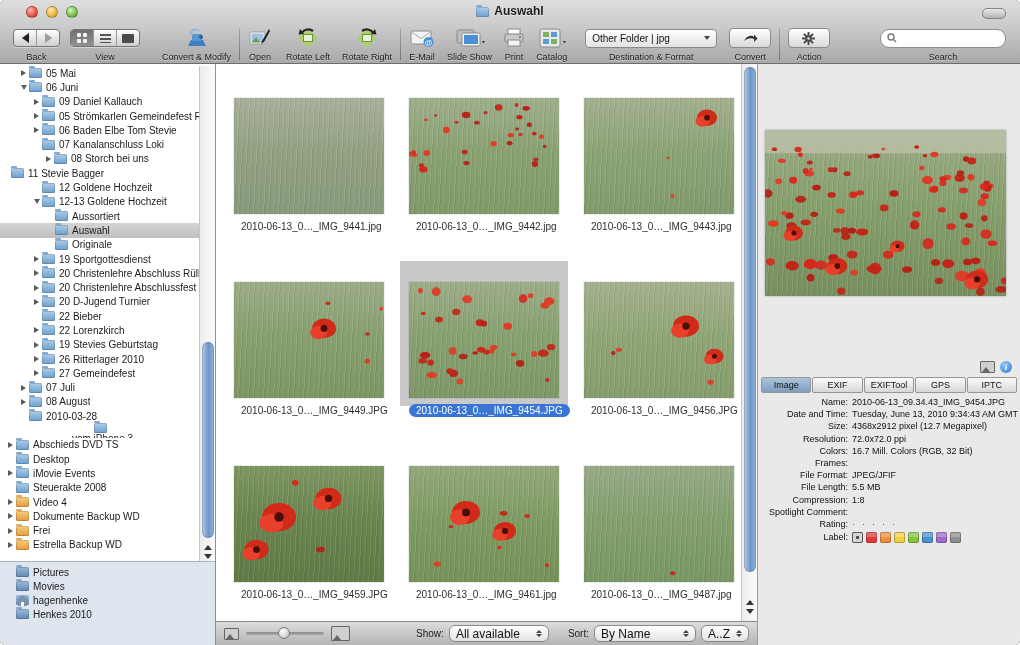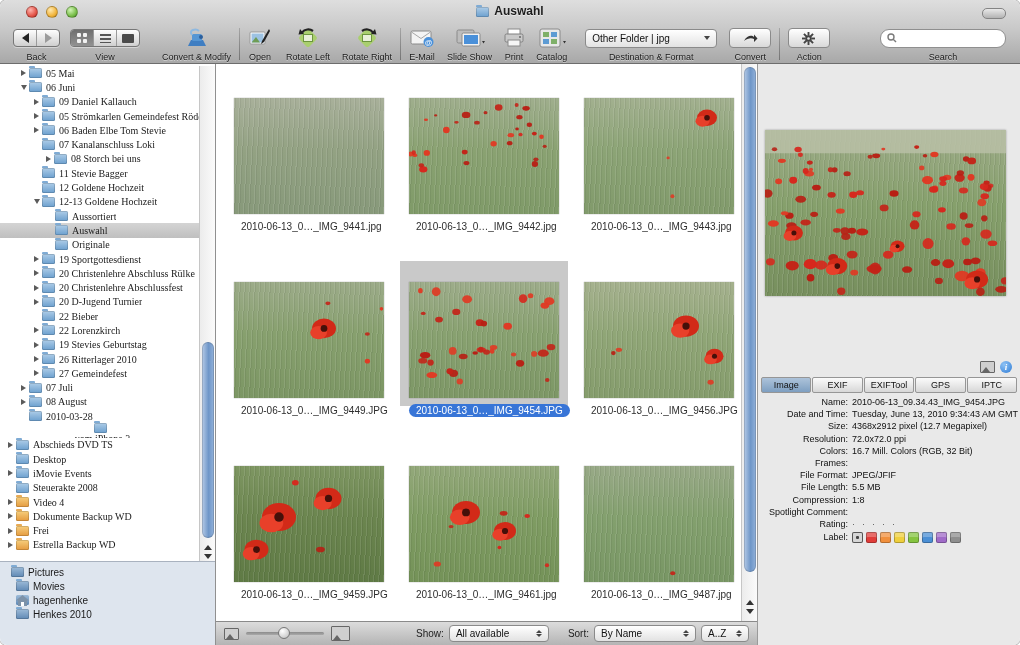--- a/index.html
+++ b/index.html
@@ -41,21 +41,21 @@
   .popup{height:17px;border:1px solid #8a8a8a;border-radius:4px;background:linear-gradient(#ffffff,#e2e2e2);
          display:flex;align-items:center;font-size:10px;color:#111;padding:0 6px;gap:6px;}
   .popup .caret{width:0;height:0;border-top:4px solid #444;border-left:3.5px solid transparent;border-right:3.5px solid transparent;}
   .searchbox{width:112px;height:17px;border:1px solid #8f8f8f;border-radius:9px;background:#fff;
              display:flex;align-items:center;padding:0 6px;gap:4px;}
   .searchbox input{border:none;outline:none;width:80px;font-size:10px;background:transparent;}
   
   .content{position:absolute;top:64px;left:0;right:0;bottom:0;display:flex;}
   
   .sidebar{position:relative;width:215px;background:#fff;border-right:1px solid #909090;flex:none;}
-  .tree{position:absolute;top:2px;left:0;right:15px;bottom:80px;overflow:hidden;font-family:Liberation Serif, serif;}
+  .tree{position:absolute;top:2px;left:0;right:15px;bottom:80px;overflow:hidden;}
   .trow{display:flex;align-items:center;height:14.3px;font-size:10px;color:#1a1a1a;white-space:nowrap;}
   .trow.sel{background:linear-gradient(#d4d4d4,#bfbfbf);}
   .disc{width:11px;flex:none;display:flex;justify-content:center;}
   .disc .c{width:0;height:0;border-left:5px solid #5b5b5b;border-top:3.5px solid transparent;border-bottom:3.5px solid transparent;}
   .disc .o{width:0;height:0;border-top:5px solid #5b5b5b;border-left:3.5px solid transparent;border-right:3.5px solid transparent;}
   .fico{width:13px;height:10px;flex:none;margin-right:4px;border-radius:1.5px;position:relative;
         background:linear-gradient(#aecdе8,#6b9fce);background:linear-gradient(#aecde8,#6b9fce);box-shadow:inset 0 0 0 1px rgba(0,0,0,.15);}
   .fico::before{content:"";position:absolute;top:-2px;left:0;width:6px;height:2px;border-radius:1px 1px 0 0;background:#7fabd4;}
   .fico.drive{background:linear-gradient(#f7cf7e,#e49a3e);}
   .fico.drive::before{background:#e8ab55;}
@@ -88,21 +88,21 @@
            background:linear-gradient(90deg,#ececec,#fbfbfb);}
   .bottombar{position:absolute;left:0;right:0;bottom:0;height:23px;border-top:1px solid #8a8a8a;
              background:linear-gradient(#dcdcdc,#b4b4b4);display:flex;align-items:center;padding:0 8px;font-size:10px;color:#222;}
   .photoglyph{width:13px;height:10px;border:1px solid #666;border-radius:1px;position:relative;background:#cfcfcf;overflow:hidden;}
   .photoglyph::before{content:"";position:absolute;left:1px;bottom:0;border-left:4px solid transparent;border-right:4px solid transparent;border-bottom:5px solid #666;}
   .photoglyph.big{width:17px;height:13px;}
   .slider{width:78px;height:3px;border-radius:2px;background:linear-gradient(#8b8b8b,#aaa);margin:0 7px;position:relative;}
   .sknob{position:absolute;top:-5px;left:32px;width:12px;height:12px;border-radius:50%;
          background:radial-gradient(circle at 35% 30%,#fff,#cfcfcf 70%,#9d9d9d);border:1px solid #777;box-sizing:border-box;}
   .bbright{margin-left:auto;display:flex;align-items:center;gap:5px;}
-  .popup.small{height:15px;font-size:10px;}
+  .popup.small{height:15px;font-size:12px;border-radius:6px;}
   .updown{display:flex;flex-direction:column;gap:1px;}
   .updown i{display:block;width:0;height:0;border-left:3px solid transparent;border-right:3px solid transparent;}
   .updown .u{border-bottom:3.5px solid #444;}
   .updown .d{border-top:3.5px solid #444;}
   
   .inspector{position:relative;width:262px;flex:none;background:#e9e9e9;border-left:1px solid #9a9a9a;}
   .preview{position:absolute;left:7px;top:66px;width:241px;height:166px;box-shadow:0 0 2px rgba(0,0,0,.35);}
   .preview svg{position:absolute;inset:0;width:100%;height:100%;}
   .insp-icons{position:absolute;top:297px;right:8px;display:flex;align-items:center;gap:5px;}
   .infoico{width:12px;height:12px;border-radius:50%;background:radial-gradient(circle at 35% 30%,#8fc3f5,#2f7cd6);
@@ -362,21 +362,21 @@
             <span class="fico"></span>
             <span class="lbl">07 Kanalanschluss Loki</span>
           </div>
           <div class="trow" style="padding-left: 43px;">
             <span class="disc">
               <i class="c"></i>
             </span>
             <span class="fico"></span>
             <span class="lbl">08 Storch bei uns</span>
           </div>
-          <div class="trow" style="padding-left: 31px;">
+          <div class="trow" style="">
             <span class="disc"></span>
             <span class="fico"></span>
             <span class="lbl">11 Stevie Bagger</span>
           </div>
           <div class="trow" style="padding-left: 31px;">
             <span class="disc"></span>
             <span class="fico"></span>
             <span class="lbl">12 Goldene Hochzeit</span>
           </div>
           <div class="trow" style="padding-left: 31px;">
@@ -540,21 +540,21 @@
           </div>
         </div>
       <div class="treescroll">
         <div class="sthumb" style="top:276px;height:196px"></div>
         <div class="sarrows" style="bottom:6px">
           <span class="up"></span>
           <span class="dn"></span>
         </div>
       </div>
       <div class="favorites">
-          <div class="trow" style="height: 14px; ">
+          <div class="trow" style="height: 14px; padding-left: 5px;">
             <span class="disc"></span>
             <span class="fico"></span>
             <span class="lbl">Pictures</span>
           </div>
           <div class="trow" style="height: 14px; padding-left: 5px;">
             <span class="disc"></span>
             <span class="fico"></span>
             <span class="lbl">Movies</span>
           </div>
           <div class="trow" style="height: 14px; padding-left: 5px;">

